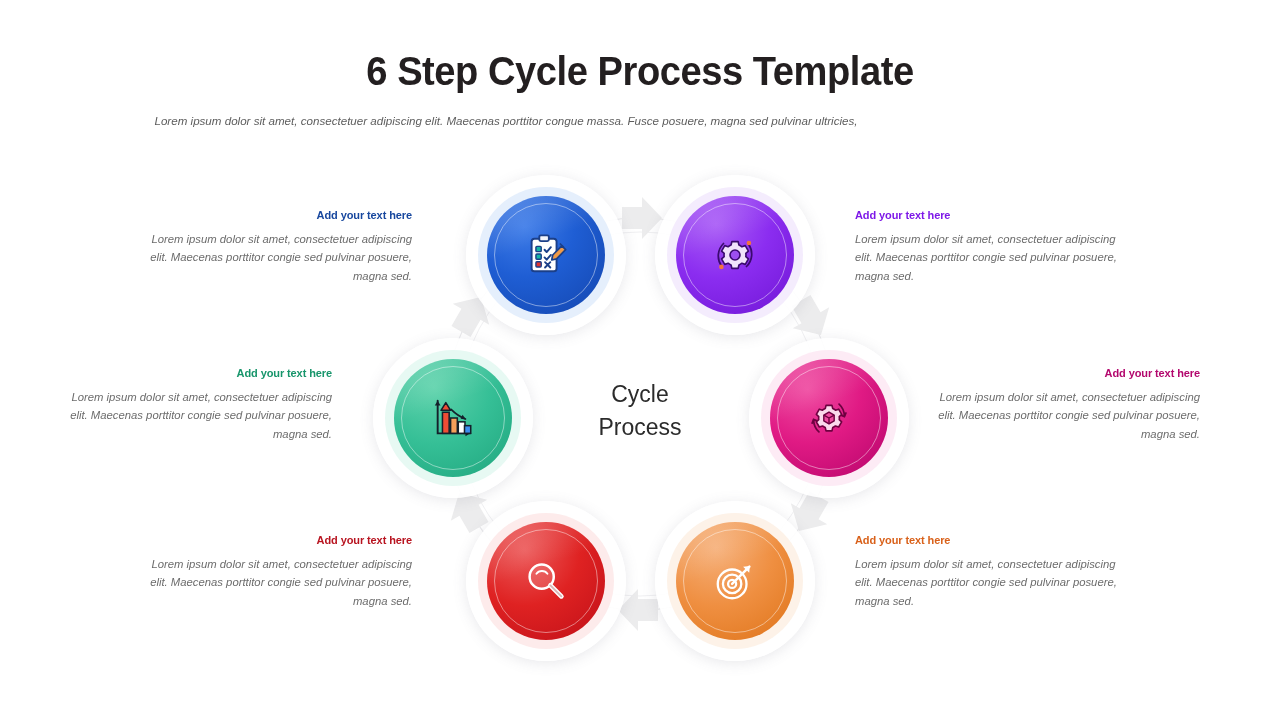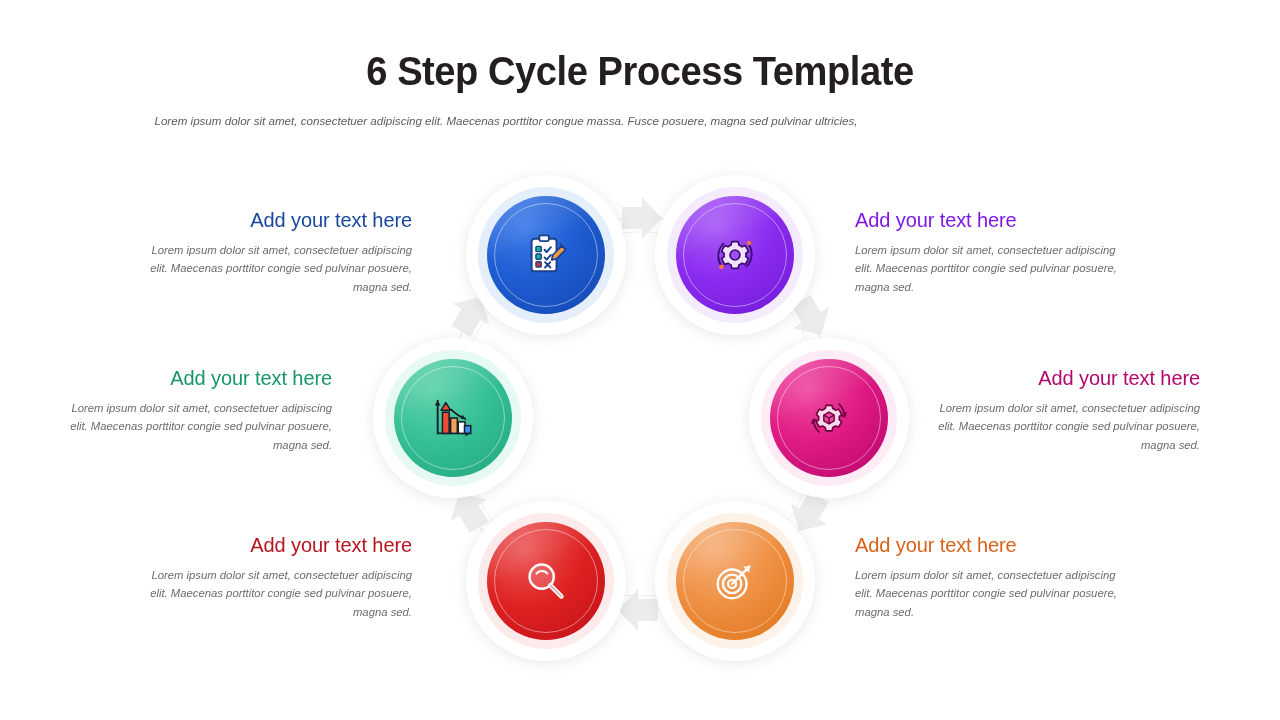--- a/index.html
+++ b/index.html
@@ -93,21 +93,21 @@
   .center-label {
     position: absolute; left: 540px; top: 378px; width: 200px;
     text-align: center;
     font-size: 23px; font-weight: 400; line-height: 1.44;
     color: #2b2b2b;
   }
 
   
   .txt { position: absolute; width: 262px; }
   .txt .head {
-    font-size: 20px; font-weight: 400; margin-bottom: 9px;
+    font-size: 11px; font-weight: 700; margin-bottom: 9px;
     letter-spacing: -0.1px;
   }
   .txt .body {
     font-size: 11.3px; font-style: italic; line-height: 1.62; color: #6c6c6c;
   }
   .txt.right-align { text-align: right; }
   .txt.left-align  { text-align: left; }
 </style>
 </head>
 <body>
@@ -276,20 +276,24 @@
           <path d="M16.5 8 l-5 8 h10 z" fill="#ee4d35" stroke="#15202b" stroke-width="1.6" stroke-linejoin="round"></path>
           <rect x="21.5" y="24" width="7" height="16" fill="#f5a05a" stroke="#15202b" stroke-width="1.6"></rect>
           <rect x="29.5" y="28" width="7" height="12" fill="#ffffff" stroke="#15202b" stroke-width="1.6"></rect>
           <rect x="36" y="32" width="6.5" height="8" fill="#3d8ff0" stroke="#15202b" stroke-width="1.6"></rect>
           <path d="M22 15 q7 7 15 10" fill="none" stroke="#15202b" stroke-width="1.8" stroke-linecap="round"></path>
           <path d="M37.5 25.5 l-5.5 -0.6 l2 -4.4 z" fill="#15202b"></path>
         </svg>
       </div>
     </div>
 
+    <div class="center-label">
+      <div>Cycle</div>
+      <div>Process</div>
+    </div>
   </div>
 
   <div class="txt right-align" style="left:150px; top:209px;">
     <div class="head" style="color:#17479e;">Add your text here</div>
     <div class="body">Lorem ipsum dolor sit amet, consectetuer adipiscing elit. Maecenas porttitor congie sed pulvinar posuere, magna sed.</div>
   </div>
 
   <div class="txt right-align" style="left:70px; top:367px;">
     <div class="head" style="color:#17956b;">Add your text here</div>
     <div class="body">Lorem ipsum dolor sit amet, consectetuer adipiscing elit. Maecenas porttitor congie sed pulvinar posuere, magna sed.</div>

